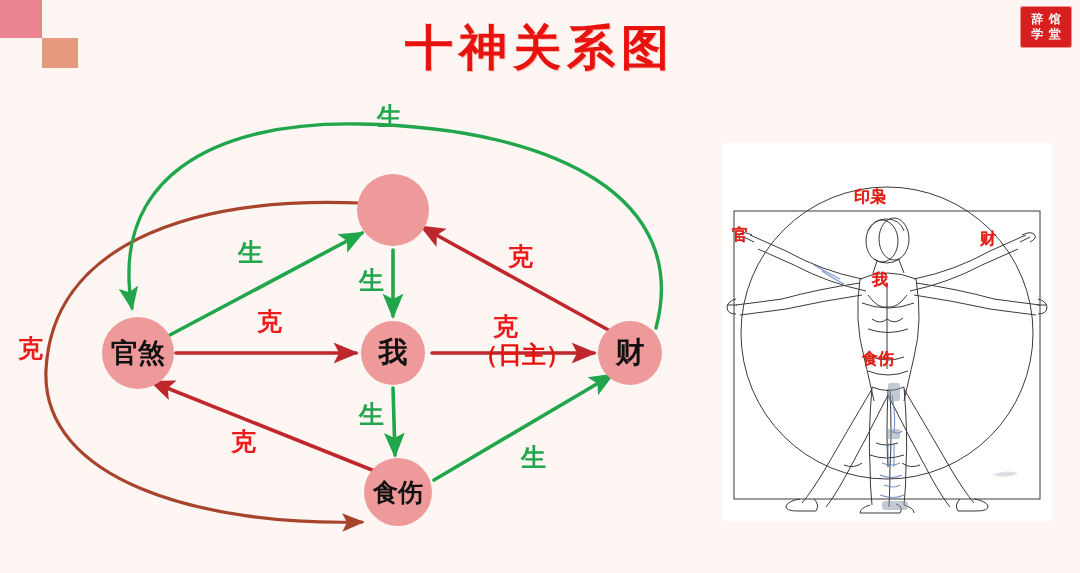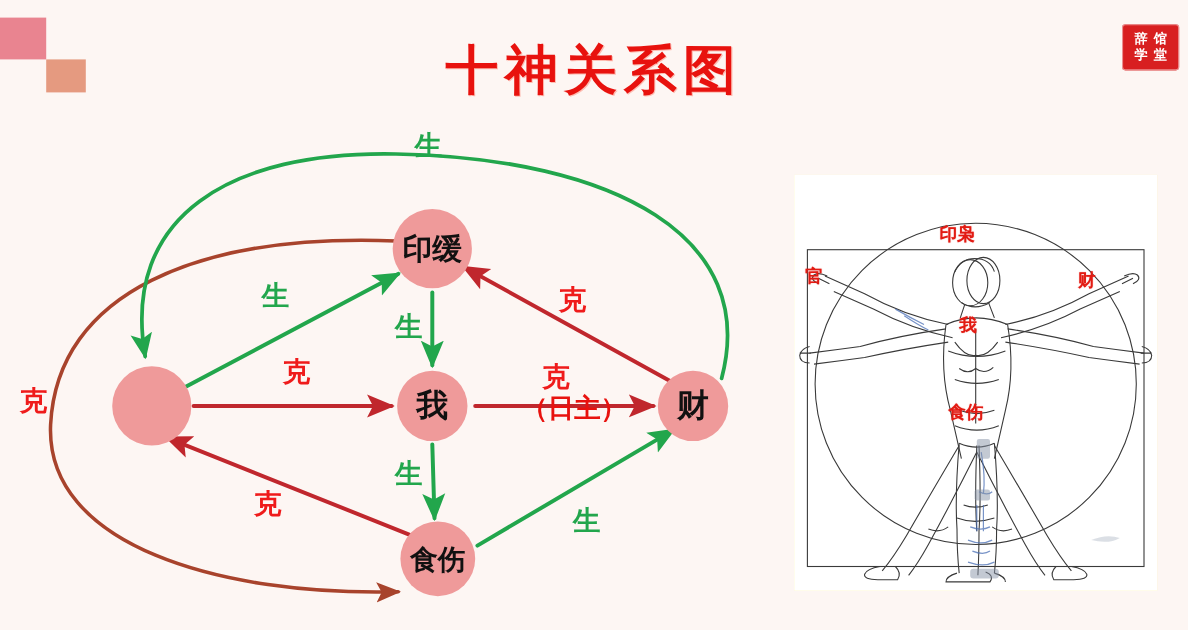--- a/index.html
+++ b/index.html
@@ -9,21 +9,21 @@
   body {
     width: 1080px;
     height: 573px;
     background: #fdf6f3;
     font-family: "DejaVu Sans", "Liberation Sans", sans-serif;
     overflow: hidden;
     position: relative;
   }
   #stage {
     position: absolute;
-    left: 0; top: 16px;
+    left: 0; top: 0;
     width: 1080px;
     height: 454px;
   }
 
   
   .deco-sq {
     position: absolute;
   }
   .deco-a { left: 0; top: 0; width: 42px; height: 38px; background: #e98490; }
   .deco-b { left: 42px; top: 38px; width: 36px; height: 30px; background: #e59a80; }
@@ -106,21 +106,21 @@
     white-space: nowrap;
   }
   .lbl-sheng { color: #22a64c; }
   .lbl-ke { color: #ef1b1b; }
 
   
   #vitruvian {
     position: absolute;
     left: 722px; top: 143px;
     width: 330px; height: 378px;
-    background: #fef9c3;
+    background: #bef264;
   }
   #vitruvian svg { display: block; }
   .anat-label {
     position: absolute;
     color: #e21b13;
     font-family: "DejaVu Serif", "Liberation Serif", serif;
     font-weight: bold;
     font-size: 15px;
     text-shadow: 0 0 1px rgba(226,27,19,.6);
     white-space: nowrap;
@@ -178,21 +178,21 @@
 
     <line x1="372" y1="400" x2="152" y2="312" stroke="#c0272d" stroke-width="3.6" stroke-linecap="round" marker-end="url(#ah-red)"></line>
 
     <circle cx="393" cy="140" r="36" fill="#ef9a9a"></circle>
     <circle cx="138" cy="283" r="36" fill="#ef9a9a"></circle>
     <circle cx="393" cy="283" r="32" fill="#ef9a9a"></circle>
     <circle cx="630" cy="283" r="32" fill="#ef9a9a"></circle>
     <circle cx="398" cy="422" r="34" fill="#ef9a9a"></circle>
   </svg>
 
-  <div class="node-circle" style="left:357px;top:174px;width:72px;height:72px;background:transparent;font-size:27px;">印缓</div>
+  <div class="node-circle" style="left:102px;top:317px;width:72px;height:72px;background:transparent;font-size:27px;">官煞</div>
   <div class="node-circle" style="left:361px;top:321px;width:64px;height:64px;background:transparent;font-size:29px;">我</div>
   <div class="node-circle" style="left:598px;top:321px;width:64px;height:64px;background:transparent;font-size:29px;">财</div>
   <div class="node-circle" style="left:364px;top:458px;width:68px;height:68px;background:transparent;font-size:25px;">食伤</div>
 
   <div class="node-label2" style="left:426px;top:339px;">（日主）</div>
 
   <div class="edge-label lbl-sheng" style="left:377px;top:100px;">生</div>
   <div class="edge-label lbl-sheng" style="left:238px;top:236px;">生</div>
   <div class="edge-label lbl-sheng" style="left:359px;top:264px;">生</div>
   <div class="edge-label lbl-sheng" style="left:359px;top:398px;">生</div>

